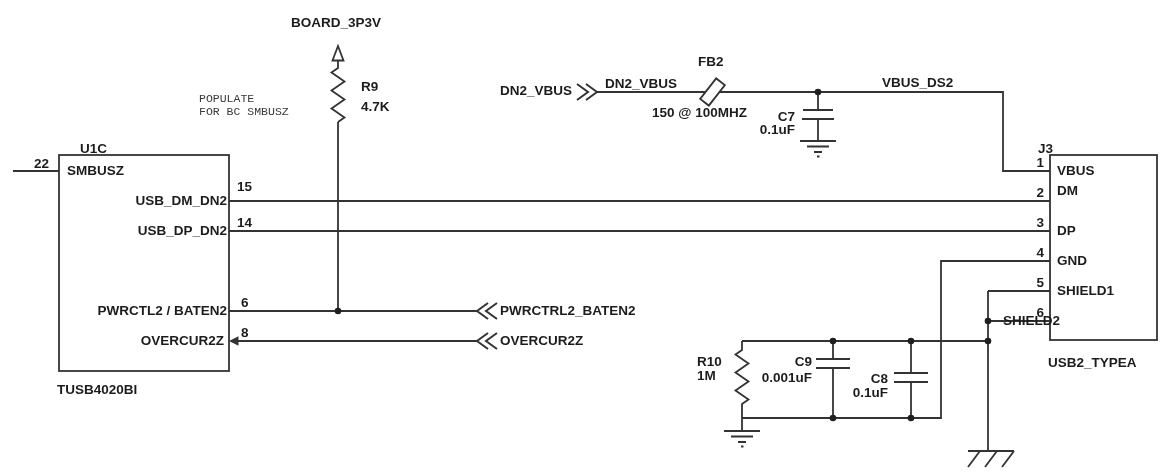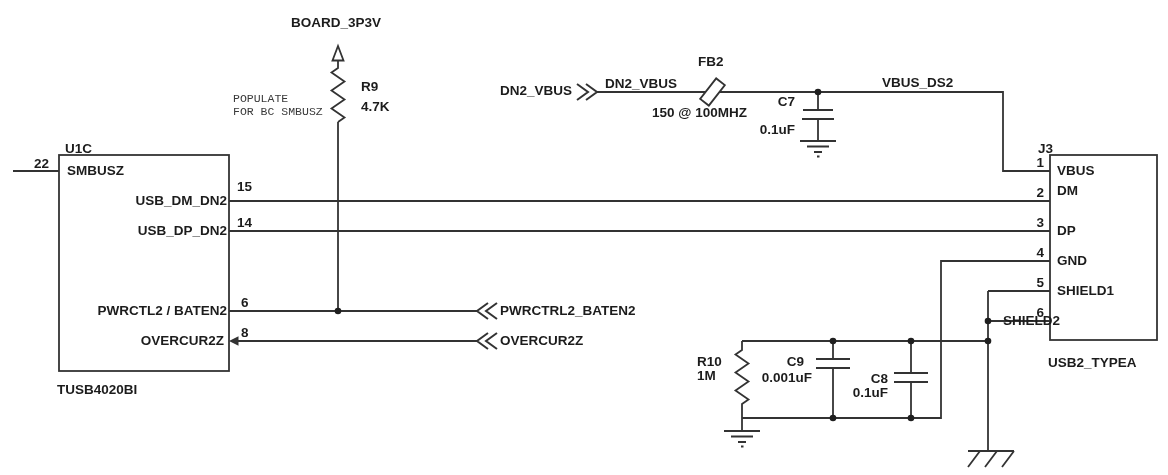--- a/index.html
+++ b/index.html
@@ -2,21 +2,21 @@
 <html><head>
 <meta charset="utf-8">
 <style>
   html,body{margin:0;padding:0;background:#ffffff;}
   #canvas{position:relative;width:1168px;height:475px;background:#ffffff;overflow:hidden;
           font-family:"Liberation Sans",sans-serif;}
   #wires{position:absolute;left:0;top:0;}
   .lbl{position:absolute;font:700 13.5px "Liberation Sans",sans-serif;color:#1c1c1c;
        line-height:14px;white-space:pre;}
   .r{text-align:right;}
-  .mono{font:400 11.5px "Liberation Mono",monospace;line-height:13px;color:#3a3a3a;margin-left:34px;}
+  .mono{font:400 11.5px "Liberation Mono",monospace;line-height:13px;color:#3a3a3a;}
 </style>
 </head>
 <body>
 
 <div id="canvas">
 
   <svg id="wires" width="1168" height="475" viewBox="0 0 1168 475">
     <g stroke="#333333" stroke-width="1.8" fill="none">
 
       <rect x="59" y="155" width="170" height="216" fill="#ffffff"></rect>
@@ -81,38 +81,38 @@
     </g>
   </svg>
 
   <div class="lbl" style="left:291px;top:16px">BOARD_3P3V</div>
   <div class="lbl mono" style="left:199px;top:92px">POPULATE</div>
   <div class="lbl mono" style="left:199px;top:105px">FOR BC SMBUSZ</div>
 
   <div class="lbl" style="left:361px;top:80px">R9</div>
   <div class="lbl" style="left:361px;top:100px">4.7K</div>
 
-  <div class="lbl" style="left:65px;top:142px">U1C</div>
+  <div class="lbl" style="left:80px;top:142px">U1C</div>
   <div class="lbl r" style="right:1119px;top:157px">22</div>
   <div class="lbl" style="left:67px;top:164px">SMBUSZ</div>
   <div class="lbl" style="left:237px;top:180px">15</div>
   <div class="lbl r" style="right:941px;top:194px">USB_DM_DN2</div>
   <div class="lbl" style="left:237px;top:216px">14</div>
   <div class="lbl r" style="right:941px;top:224px">USB_DP_DN2</div>
   <div class="lbl" style="left:241px;top:296px">6</div>
   <div class="lbl r" style="right:941px;top:304px">PWRCTL2 / BATEN2</div>
   <div class="lbl" style="left:241px;top:326px">8</div>
   <div class="lbl r" style="right:944px;top:334px">OVERCUR2Z</div>
   <div class="lbl" style="left:57px;top:383px">TUSB4020BI</div>
 
   <div class="lbl r" style="right:596px;top:84px">DN2_VBUS</div>
   <div class="lbl" style="left:605px;top:77px">DN2_VBUS</div>
   <div class="lbl" style="left:698px;top:55px">FB2</div>
   <div class="lbl" style="left:652px;top:106px">150 @ 100MHZ</div>
-  <div class="lbl r" style="right:373px;top:95px">C7</div>
+  <div class="lbl r" style="right:373px;top:110px">C7</div>
   <div class="lbl r" style="right:373px;top:123px">0.1uF</div>
   <div class="lbl" style="left:882px;top:76px">VBUS_DS2</div>
 
   <div class="lbl" style="left:500px;top:304px">PWRCTRL2_BATEN2</div>
   <div class="lbl" style="left:500px;top:334px">OVERCUR2Z</div>
 
   <div class="lbl" style="left:1038px;top:142px">J3</div>
   <div class="lbl r" style="right:124px;top:156px">1</div>
   <div class="lbl" style="left:1057px;top:164px">VBUS</div>
   <div class="lbl r" style="right:124px;top:186px">2</div>
@@ -122,18 +122,18 @@
   <div class="lbl r" style="right:124px;top:246px">4</div>
   <div class="lbl" style="left:1057px;top:254px">GND</div>
   <div class="lbl r" style="right:124px;top:276px">5</div>
   <div class="lbl" style="left:1057px;top:284px">SHIELD1</div>
   <div class="lbl r" style="right:124px;top:306px">6</div>
   <div class="lbl" style="left:1003px;top:314px">SHIELD2</div>
   <div class="lbl" style="left:1048px;top:356px">USB2_TYPEA</div>
 
   <div class="lbl" style="left:697px;top:355px">R10</div>
   <div class="lbl" style="left:697px;top:369px">1M</div>
-  <div class="lbl r" style="right:364px;top:355px">C9</div>
+  <div class="lbl r" style="right:356px;top:355px">C9</div>
   <div class="lbl r" style="right:356px;top:371px">0.001uF</div>
   <div class="lbl r" style="right:280px;top:372px">C8</div>
   <div class="lbl r" style="right:280px;top:386px">0.1uF</div>
 
 </div>
 
 </body></html>

